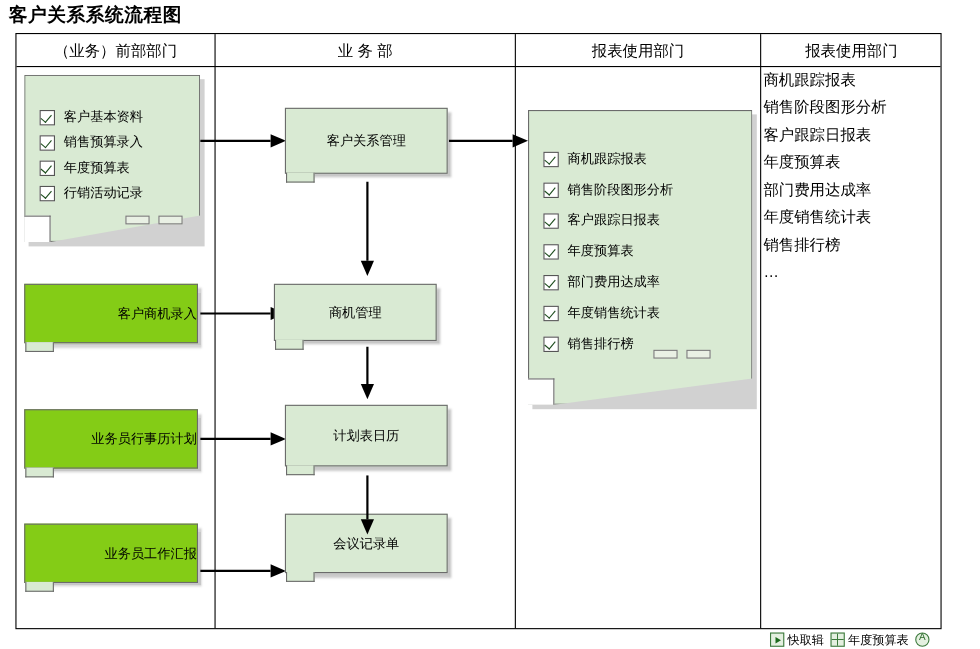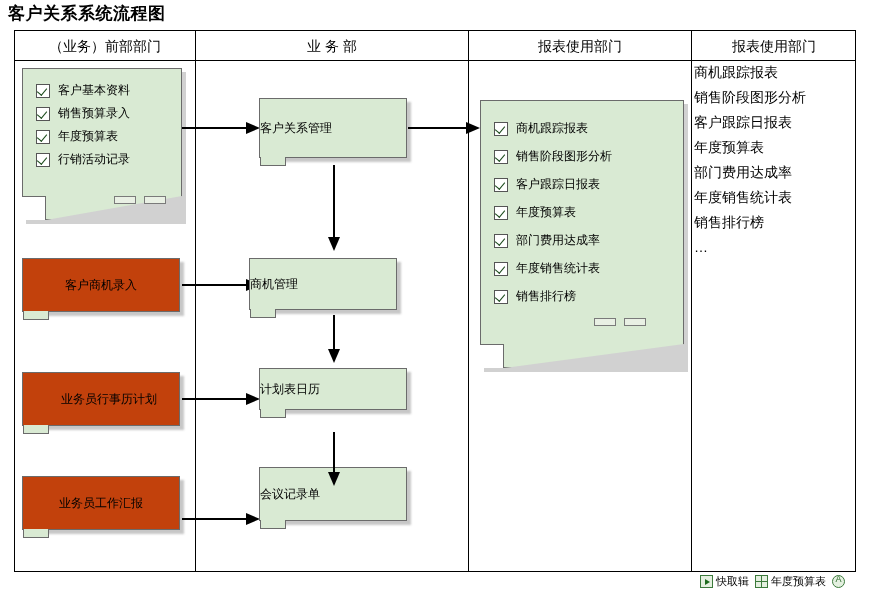--- a/index.html
+++ b/index.html
@@ -89,21 +89,21 @@
     left: 4px;
     top: 4px;
     width: 100%;
     height: 100%;
     background: rgba(140,140,140,0.4);
     z-index: -1;
   }
   .list {
     position: absolute;
     left: 0;
-    top: 0;
+    top: 16px;
     padding: 14px 0 0 14px;
   }
   .list-item {
     display: flex;
     align-items: center;
     margin-bottom: 6px;
     font-size: 12px;
     white-space: nowrap;
   }
   .chk {
@@ -140,43 +140,43 @@
     box-sizing: border-box;
   }
   
   .pbox {
     position: absolute;
     background: #d9ead3;
     border: 1px solid #6b6b6b;
     box-sizing: border-box;
     display: flex;
     align-items: center;
-    justify-content: flex-start;
+    justify-content: center;
     font-size: 12px;
     box-shadow: 4px 4px 2px rgba(130,130,130,0.45);
   }
   .pbox .tag {
     position: absolute;
     left: 0;
     bottom: -9px;
     width: 26px;
     height: 9px;
     background: #d9ead3;
     border: 1px solid #6b6b6b;
     border-top: none;
     box-sizing: border-box;
   }
   .lbox {
     position: absolute;
-    background: #c2410c;
+    background: #84cc16;
     border: 1px solid #6b6b6b;
     box-sizing: border-box;
     display: flex;
     align-items: center;
-    justify-content: center;
+    justify-content: flex-end;
     font-size: 12px;
     box-shadow: 4px 4px 2px rgba(130,130,130,0.45);
   }
   .lbox .tag {
     position: absolute;
     left: 0;
     bottom: -9px;
     width: 26px;
     height: 9px;
     background: #d9ead3;
@@ -331,21 +331,21 @@
 <div class="pbox" style="left:259px; top:98px; width:148px; height:60px;">
   <span>客户关系管理</span>
   <div class="tag"></div>
 </div>
 
 <div class="pbox" style="left:249px; top:258px; width:148px; height:52px;">
   <span>商机管理</span>
   <div class="tag"></div>
 </div>
 
-<div class="pbox" style="left:259px; top:368px; width:148px; height:42px;">
+<div class="pbox" style="left:259px; top:368px; width:148px; height:56px;">
   <span>计划表日历</span>
   <div class="tag"></div>
 </div>
 
 <div class="pbox" style="left:259px; top:467px; width:148px; height:54px;">
   <span>会议记录单</span>
   <div class="tag"></div>
 </div>
 
 <svg class="arrow-v" style="left:324px; top:165px;" width="20" height="88">

